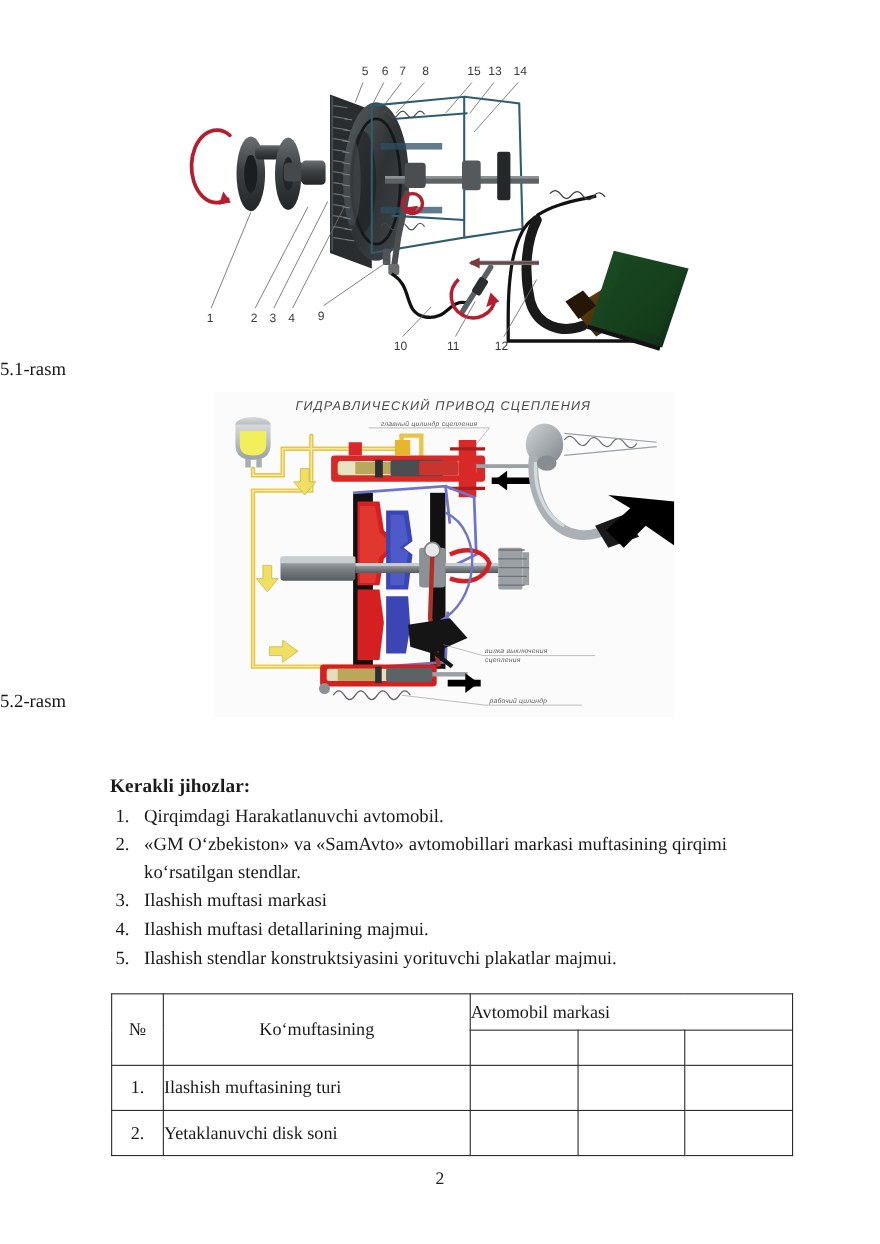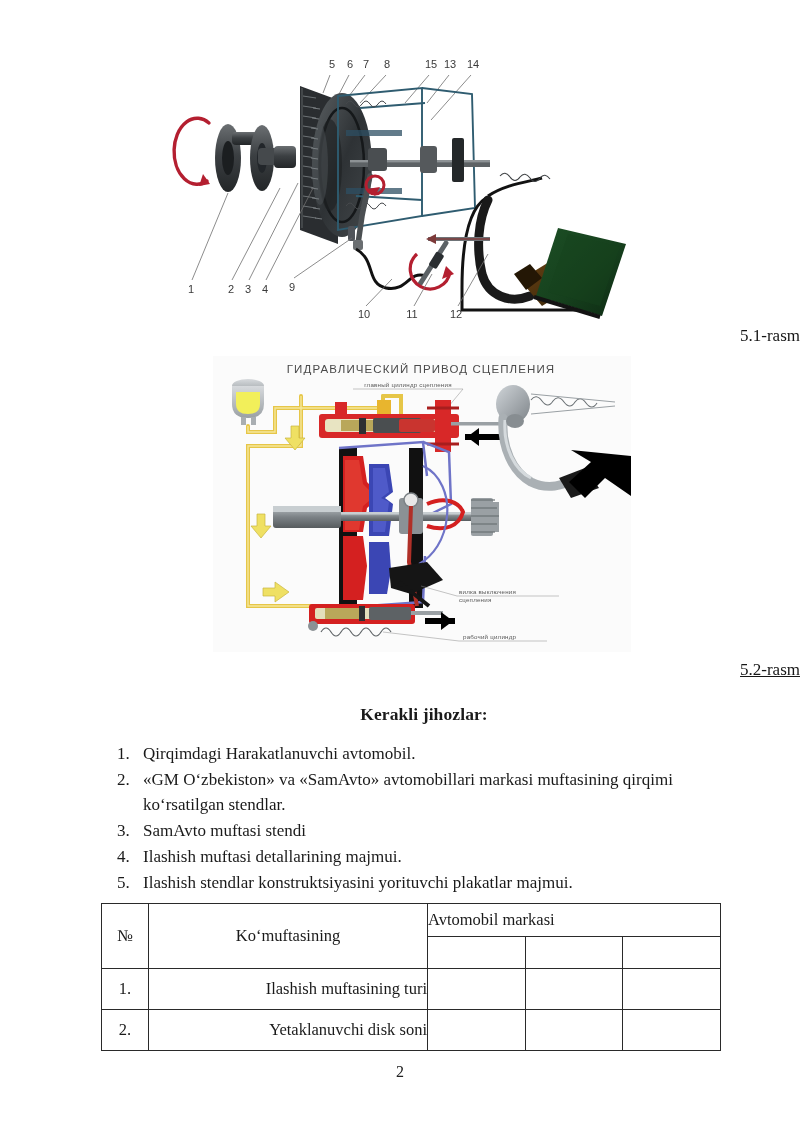--- a/index.html
+++ b/index.html
@@ -29,55 +29,55 @@
     top: 48px;
     width: 500px;
     height: 275px;
   }
   .fig1-svg { display: block; width: 500px; height: 275px; }
 
   .fig-caption {
     position: absolute;
     width: 800px;
     left: 0;
-    text-align: right;
+    text-align: left;
     font-family: "Liberation Serif", serif;
     font-size: 17px;
     color: #161616;
   }
   #caption-51 { top: 326px; }
-  #caption-52 { top: 660px; text-decoration: underline; }
+  #caption-52 { top: 628px; }
 
   
   .fig2-wrap {
     position: absolute;
-    left: 213px;
+    left: 195px;
     top: 356px;
     width: 418px;
     height: 296px;
+    font-style: italic;
   }
   .fig2-svg { display: block; width: 418px; height: 296px; }
 
   
   .body-text {
     position: absolute;
     left: 100px;
     top: 704px;
     width: 648px;
   }
   .heading {
     font-family: "Liberation Serif", serif;
     font-weight: bold;
     font-size: 17.5px;
     margin: 0 0 3px 0;
     letter-spacing: 0.1px;
-    text-align: center;
   }
   ol.equip-list {
-    margin: 16px;
+    margin: 4px;
     padding: 0;
     list-style: none;
     counter-reset: eq;
   }
   ol.equip-list > li {
     counter-increment: eq;
     position: relative;
     padding-left: 27px;
     font-size: 17px;
     line-height: 25px;
@@ -119,21 +119,21 @@
   }
   .c-no    { width: 46px;  text-align: center; }
   .c-name  { width: 278px; }
   .c-sub   { width: 98.6px; }
 
   .th-no   { height: 63px; text-align: center; vertical-align: middle; }
   .th-name { height: 63px; text-align: center; vertical-align: middle; }
   .th-mark { height: 32px; vertical-align: middle; }
   .th-empty{ height: 31px; }
 
-  .row-cell { height: 40px; vertical-align: middle; text-align: right; }
+  .row-cell { height: 40px; vertical-align: middle; }
   .row-no   { text-align: center; }
   .row-name { padding-left: 9px; }
 
   
   .page-number {
     position: absolute;
     left: 0;
     width: 800px;
     top: 1063px;
     text-align: center;
@@ -525,21 +525,21 @@
 
     <ol class="equip-list">
       <li>
         <span>Qirqimdagi Harakatlanuvchi avtomobil.</span>
       </li>
       <li class="justify">
         <span>«GM O‘zbekiston» va «SamAvto» avtomobillari markasi muftasining qirqimi</span>
         <span class="ln2">ko‘rsatilgan stendlar.</span>
       </li>
       <li>
-        <span>SamAvto muftasi stendi</span>
+        <span>Ilashish muftasi markasi</span>
       </li>
       <li>
         <span>Ilashish muftasi detallarining majmui.</span>
       </li>
       <li>
         <span>Ilashish stendlar konstruktsiyasini yorituvchi plakatlar majmui.</span>
       </li>
     </ol>
   </div>
 

